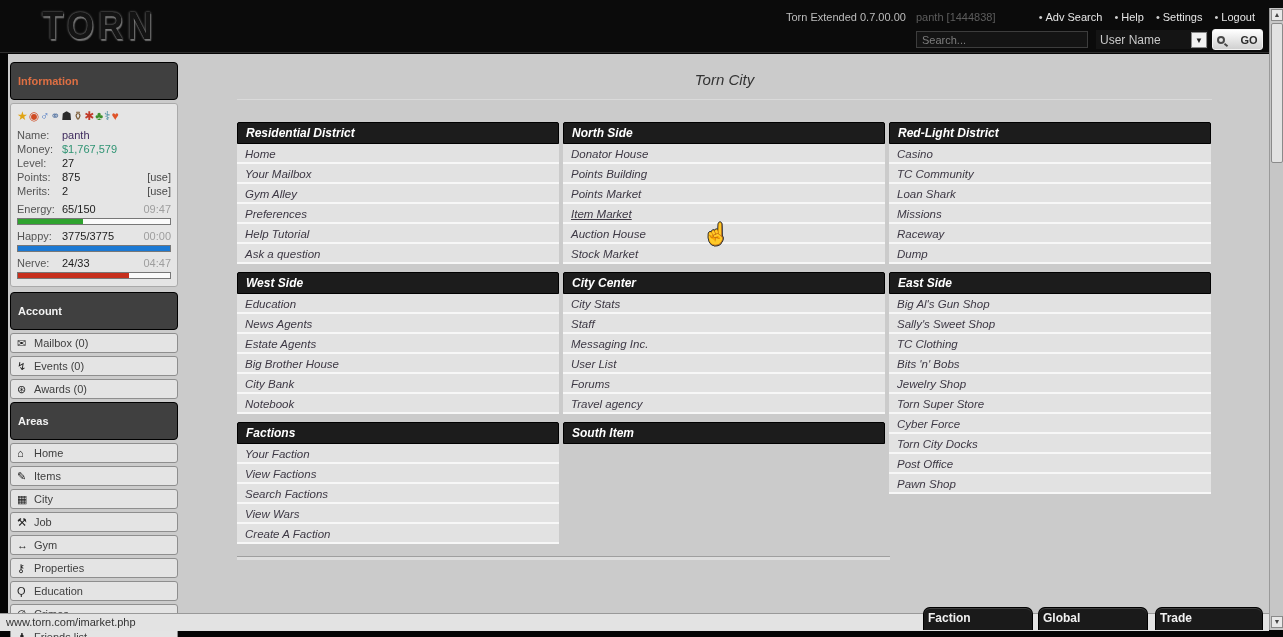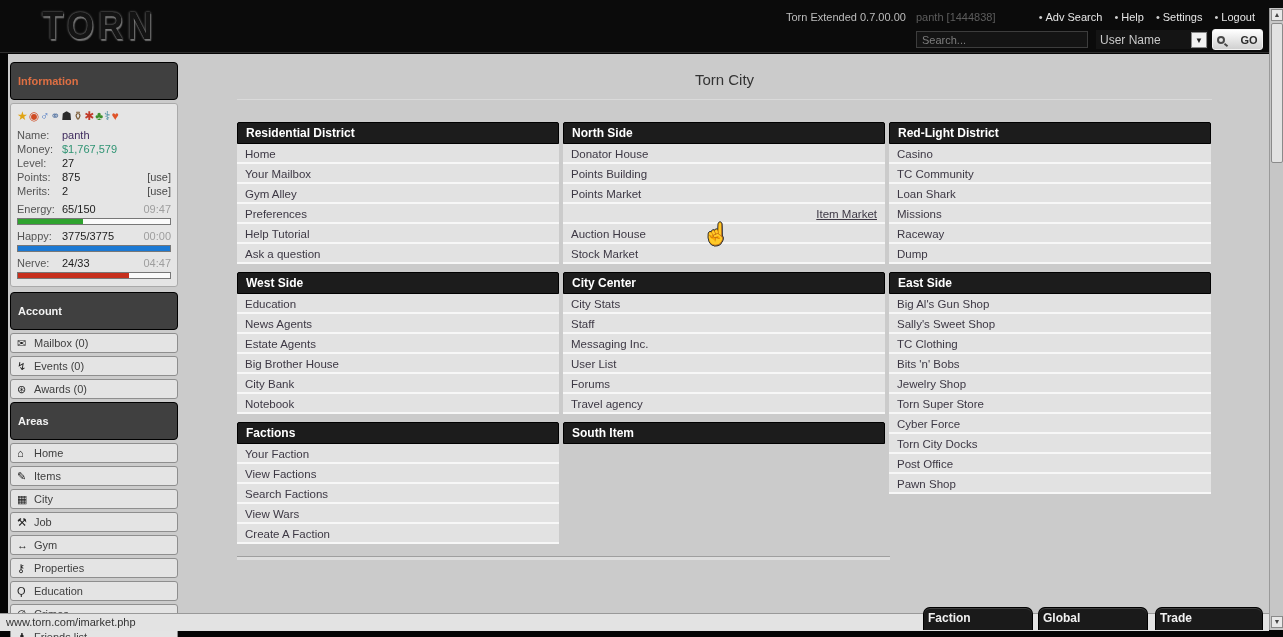--- a/index.html
+++ b/index.html
@@ -54,31 +54,31 @@
   .barrow { display:flex; height:13px; line-height:13px; }
   .stimer { margin-left:auto; color:#9e9e9e; }
   .track { height:7px; background:#fbfbfb; border:1px solid #777; margin-top:2px; }
   .fill { height:100%; }
   .sideitem { display:flex; align-items:center; height:20px; background:#e4e4e4; border:1px solid #8e8e8e;
               border-radius:3px; margin-bottom:3px; padding:0 6px; font-size:11px; color:#3e3e3e;
               cursor:pointer; }
   .sideitem .icn { width:17px; color:#222; font-size:11px; }
 
   
-  .main { position:absolute; left:237px; top:62px; width:975px; z-index:3; }
+  .main { position:absolute; left:237px; top:62px; width:975px; z-index:3;font-style:italic; }
   .page-title { text-align:center; font-size:15px; color:#333; padding:8px 0 10px;
                 border-bottom:1px solid #dadada; margin-bottom:22px; line-height:19px; }
   .grid { display:grid; grid-template-columns:322px 322px 322px; column-gap:4px; align-items:start; }
   .box { margin-bottom:8px; }
   .box-h { background:#1c1c1c; color:#fff; font-size:12px; font-weight:bold; padding:3px 8px;
            border:1px solid #000; border-radius:2px 2px 0 0; }
   .box ul { list-style:none; }
   .box li { height:20px; line-height:20px; background:#e2e2e2; border-bottom:2px solid #f7f7f7;
             padding:0 8px; font-size:11.5px; color:#3d3844; cursor:pointer; }
-  .box li.hovered { text-decoration:underline;text-align:right; }
+  .box li.hovered { text-decoration:underline; }
   .next-edge { width:653px; height:4px; background:#dedede; border-top:1px solid #9f9f9f; margin-top:4px; }
 
   
   .statusbar { position:absolute; left:0; top:613px; width:1269px; height:18px; background:#e3e3e3;
                border-top:1px solid #999; z-index:6; font-size:11px; color:#333; line-height:17px;
                padding-left:6px; }
   .chattabs { position:absolute; left:0; top:0; width:100%; height:100%; z-index:7; }
   .chattab { position:absolute; top:607px; height:23px; background:#1a1a1a; border:1px solid #000;
              border-bottom:none; border-radius:7px 7px 0 0; color:#f0f0f0; font-weight:bold;
              font-size:12px; line-height:21px; padding-left:4px; box-shadow:inset 0 1px 0 #3e3e3e;

